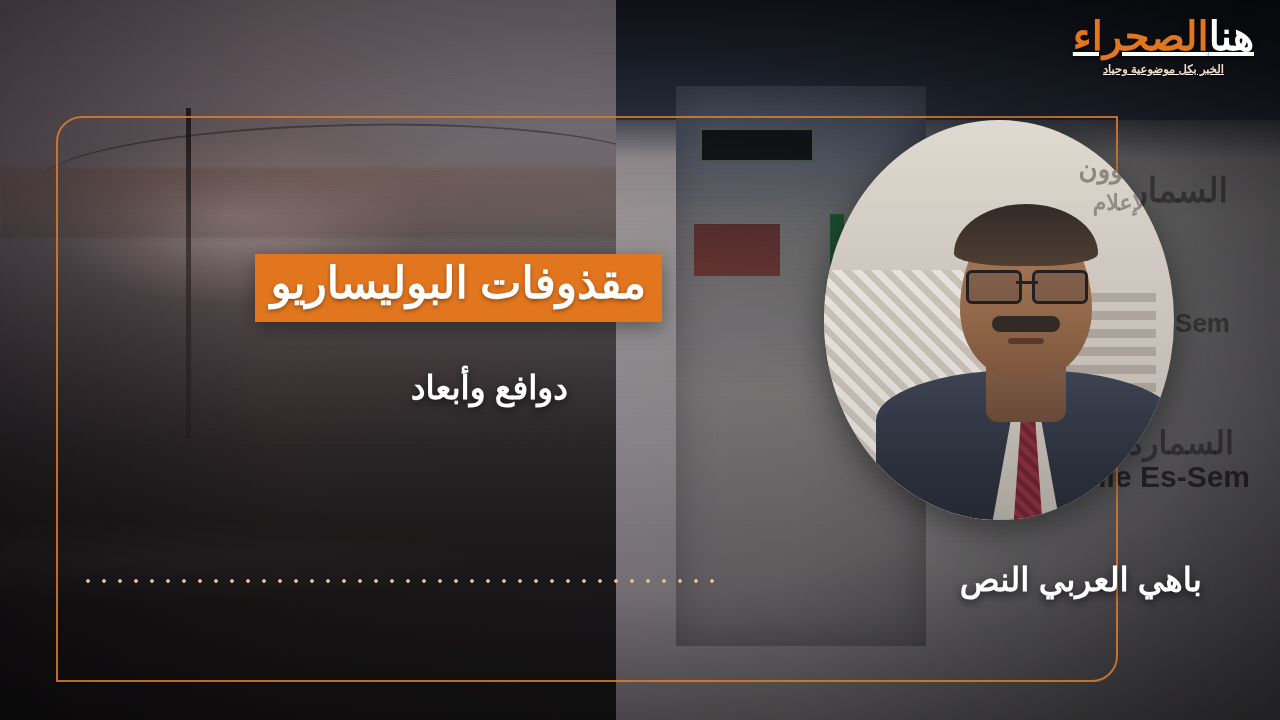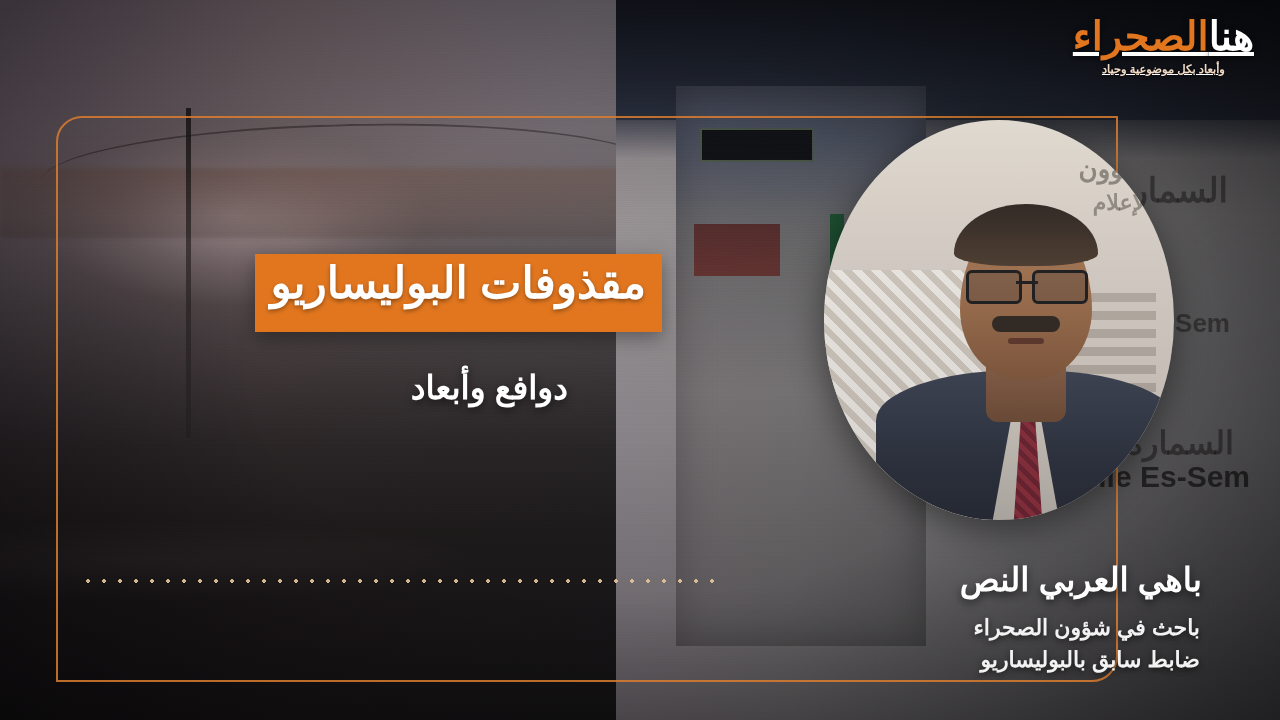--- a/index.html
+++ b/index.html
@@ -133,21 +133,21 @@
     right: 618px; top: 254px;
     text-align: right;
   }
   .headline-main {
     display: inline-block;
     background: #e1761f;
     color: #ffffff;
     font-size: 44px;
     font-weight: bold;
     letter-spacing: 0px;
-    padding: 6px 16px 26px 16px;
+    padding: 6px 16px 16px 16px;
     line-height: 1.05;
     text-shadow: 0 2px 4px rgba(0,0,0,0.35);
     box-shadow: 0 6px 18px rgba(0,0,0,0.35);
   }
   .headline-sub {
     position: absolute;
     right: 712px; top: 368px;
     color: #ffffff;
     font-size: 33px;
     font-weight: bold;
@@ -347,25 +347,21 @@
       <div class="p-lens l"></div>
       <div class="p-bridge"></div>
       <div class="p-lens r"></div>
     </div>
     <div class="p-mustache"></div>
     <div class="p-mouth"></div>
     <div class="portrait-tint"></div>
   </div>
 
   <div class="guest-name">باهي العربي النص</div>
-  <div class="guest-role">
-    <div>باحث في شؤون الصحراء</div>
-    <div>ضابط سابق بالبوليساريو</div>
-  </div>
 
   <div class="logo">
     <div class="logo-main">
       <span>هنا</span><span class="accent">الصحراء</span>
     </div>
-    <div class="logo-sub">وأبعاد بكل موضوعية وحياد</div>
+    <div class="logo-sub">الخبر بكل موضوعية وحياد</div>
   </div>
 
 </div>
 
 </body></html>

